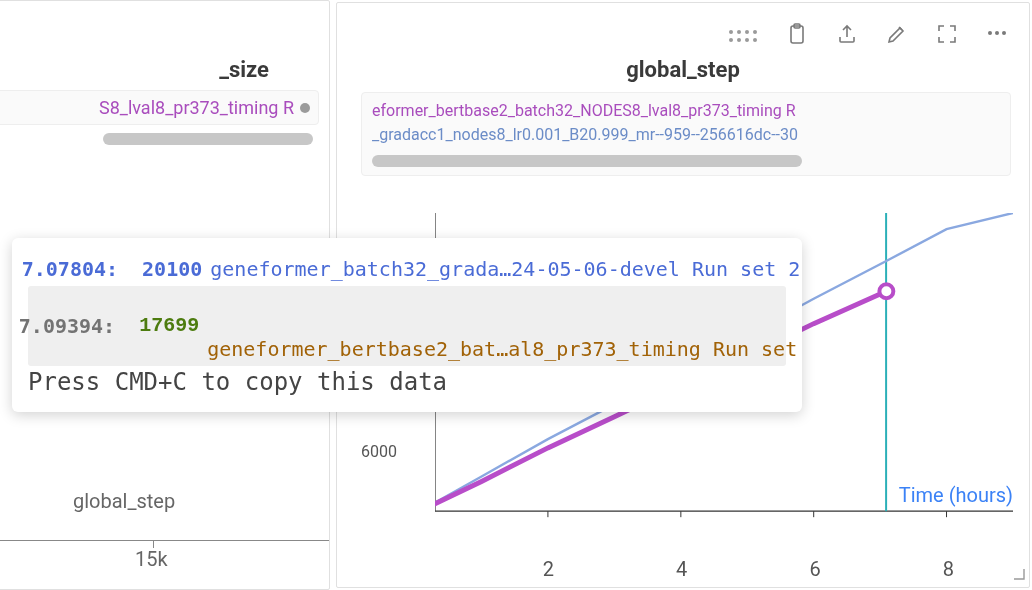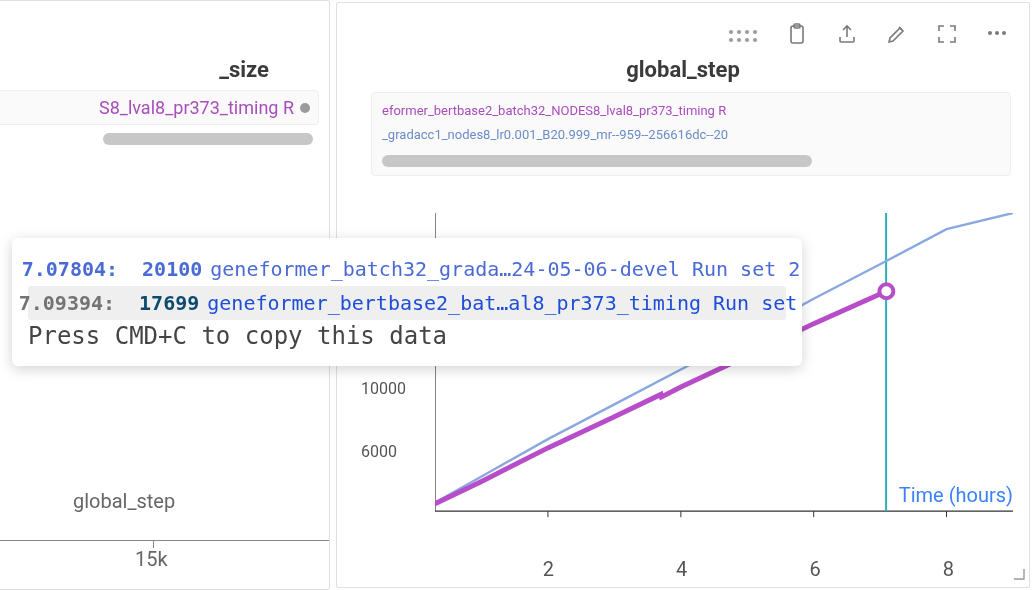--- a/index.html
+++ b/index.html
@@ -107,26 +107,26 @@
   .drag-dots span { width: 4px; height: 4px; background: #9a9a9a; border-radius: 50%; display: block; }
 
   .right-title {
     text-align: center;
     font-size: 22px;
     font-weight: 700;
     color: #3a3a3a;
     margin-top: 54px;
   }
   .right-legend {
-    margin: 10px 18px 0 34px;
+    margin: 10px 18px 0 24px;
     background: #fafafa;
     border: 1px solid #eee;
     border-radius: 4px;
     padding: 6px 10px 8px 10px;
-    font-size: 13px;
+    font-size: 16px;
     line-height: 24px;
   }
   .right-legend .l1 { color: #a94dbd; }
   .right-legend .l2 { color: #6b8cc7; }
   .right-scroll {
     margin-top: 8px;
     width: 430px; height: 12px; background: #c7c7c7; border-radius: 6px;
   }
 
   .chart-area {
@@ -201,23 +201,23 @@
   }
   .tt-swatch {
     width: 22px; height: 6px; border-radius: 3px;
   }
   .tt-swatch.blue { background: #4a6bd6; }
   .tt-swatch.purple { background: #b33fb9; }
   .tt-time { font-weight: 700; }
   .tt-time.blue { color: #4a6bd6; }
   .tt-time.purple { color: #737373; }
   .tt-step { font-weight: 700; color: #4a6bd6; margin-left: 16px; }
-  .tt-step.purple { color: #0c4a6e; }
+  .tt-step.purple { color: #4d7c0f; font-family: Liberation Mono, monospace; }
   .tt-name { color: #4a6bd6; }
-  .tt-name.purple { color: #1d4ed8; }
+  .tt-name.purple { color: #a16207; margin-top: 46px; }
   .tt-row.highlight { background: #efefef; border-radius: 3px; padding-right: 6px; }
   .tt-hint {
     font-family: ui-monospace, SFMono-Regular, Menlo, Consolas, monospace;
     font-size: 24px;
     color: #444;
     margin-top: 2px;
   }
   .resize-handle {
     position: absolute;
     right: 4px; bottom: 4px;
@@ -287,21 +287,21 @@
           <circle cx="12" cy="12" r="2"></circle>
           <circle cx="19" cy="12" r="2"></circle>
         </svg>
     </span>
   </div>
 
   <div class="right-title">global_step</div>
 
   <div class="right-legend">
     <div class="l1">eformer_bertbase2_batch32_NODES8_lval8_pr373_timing R</div>
-    <div class="l2">_gradacc1_nodes8_lr0.001_B20.999_mr--959--256616dc--20</div>
+    <div class="l2">_gradacc1_nodes8_lr0.001_B20.999_mr--959--256616dc--30</div>
     <div class="right-scroll"></div>
   </div>
 
   <div class="chart-area">
     <svg class="chart-svg" viewBox="0 0 580 336" preserveAspectRatio="none">
 
       <line class="y-axis-line" x1="0" y1="0" x2="0" y2="300"></line>
       <line class="x-axis-line" x1="0" y1="300" x2="580" y2="300"></line>
 
       <line x1="-6" y1="237.5" x2="0" y2="237.5" stroke="#333"></line>

